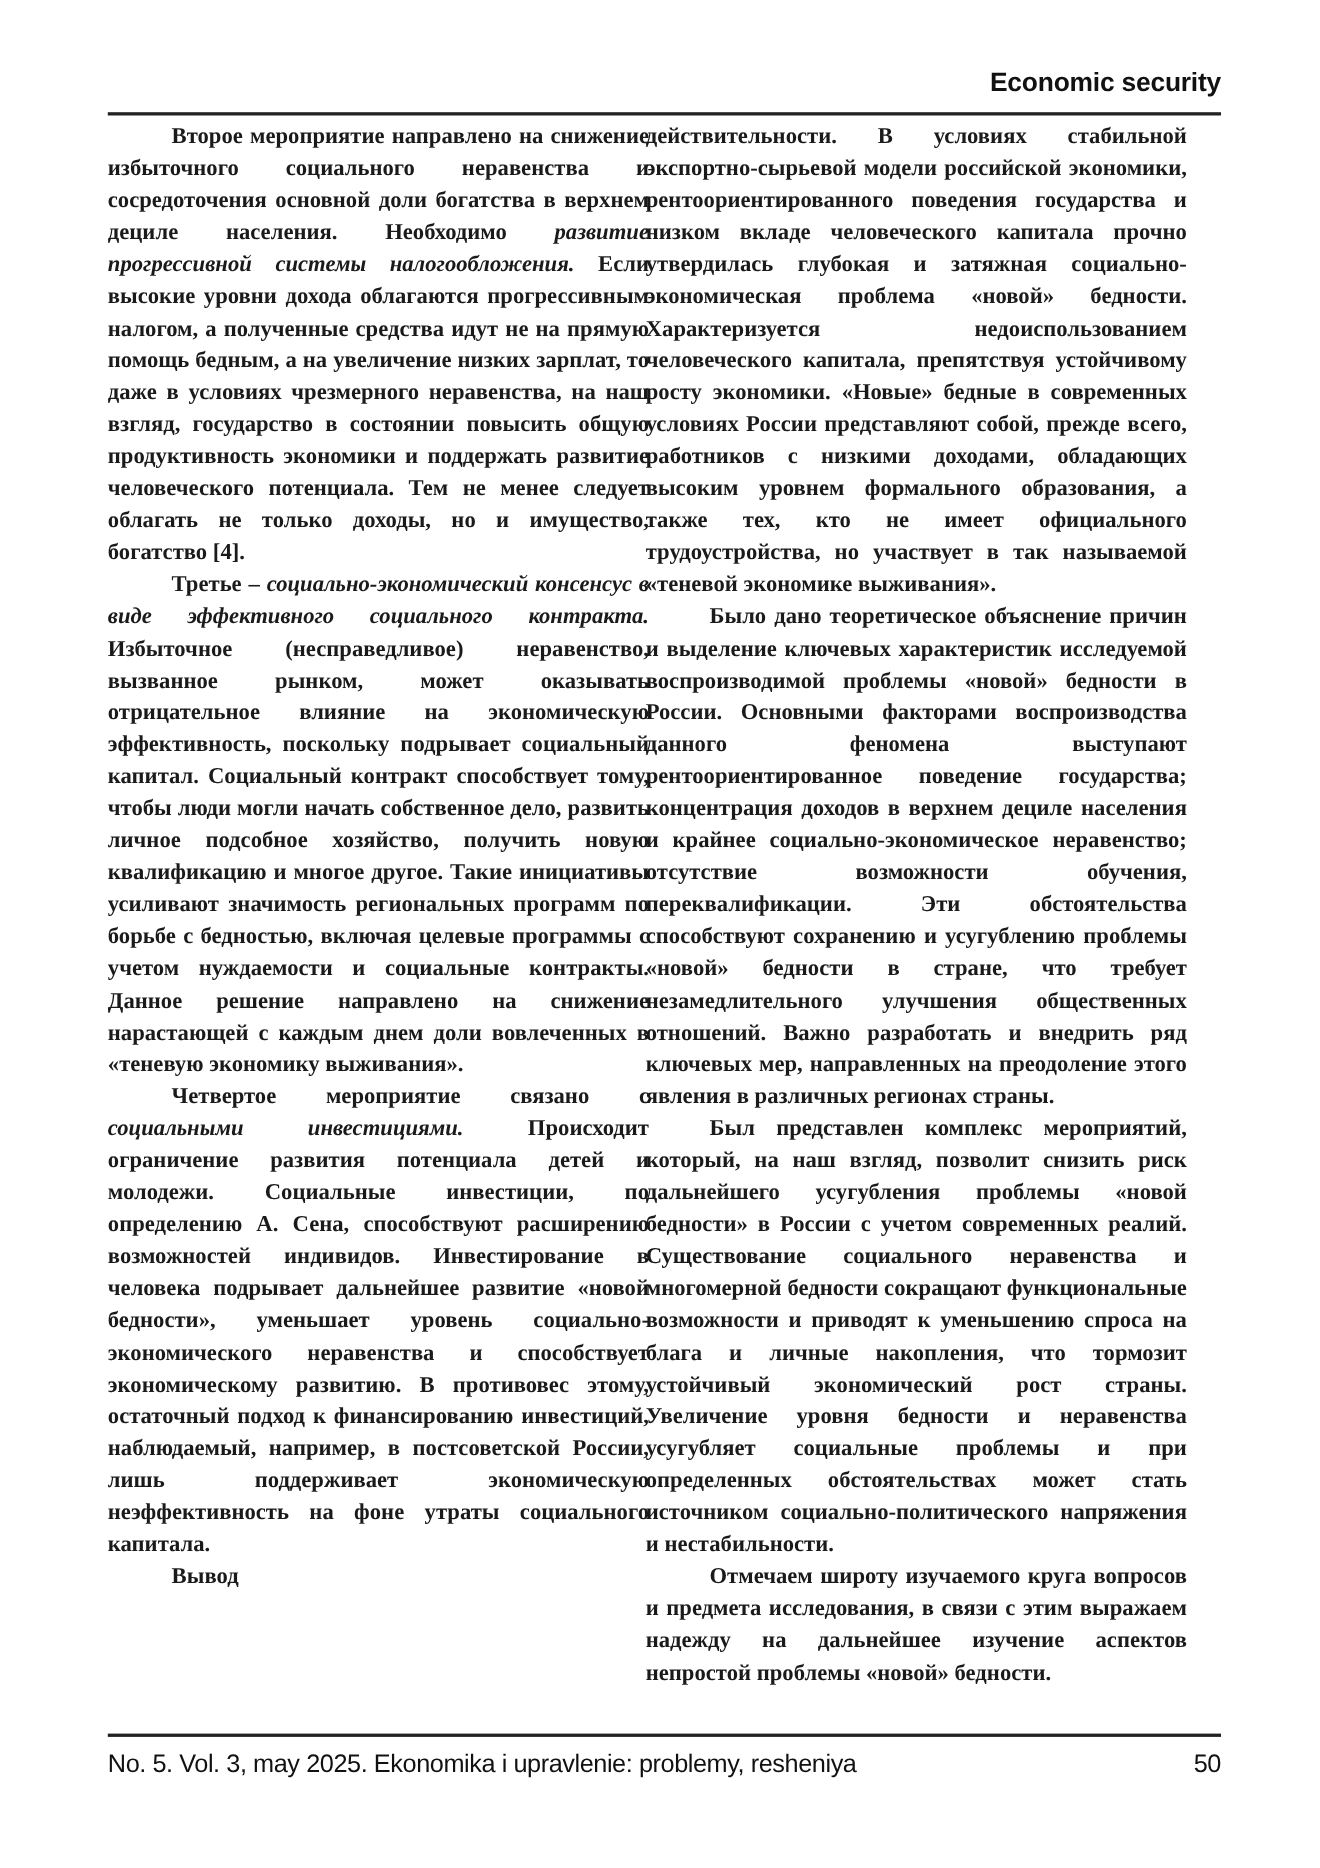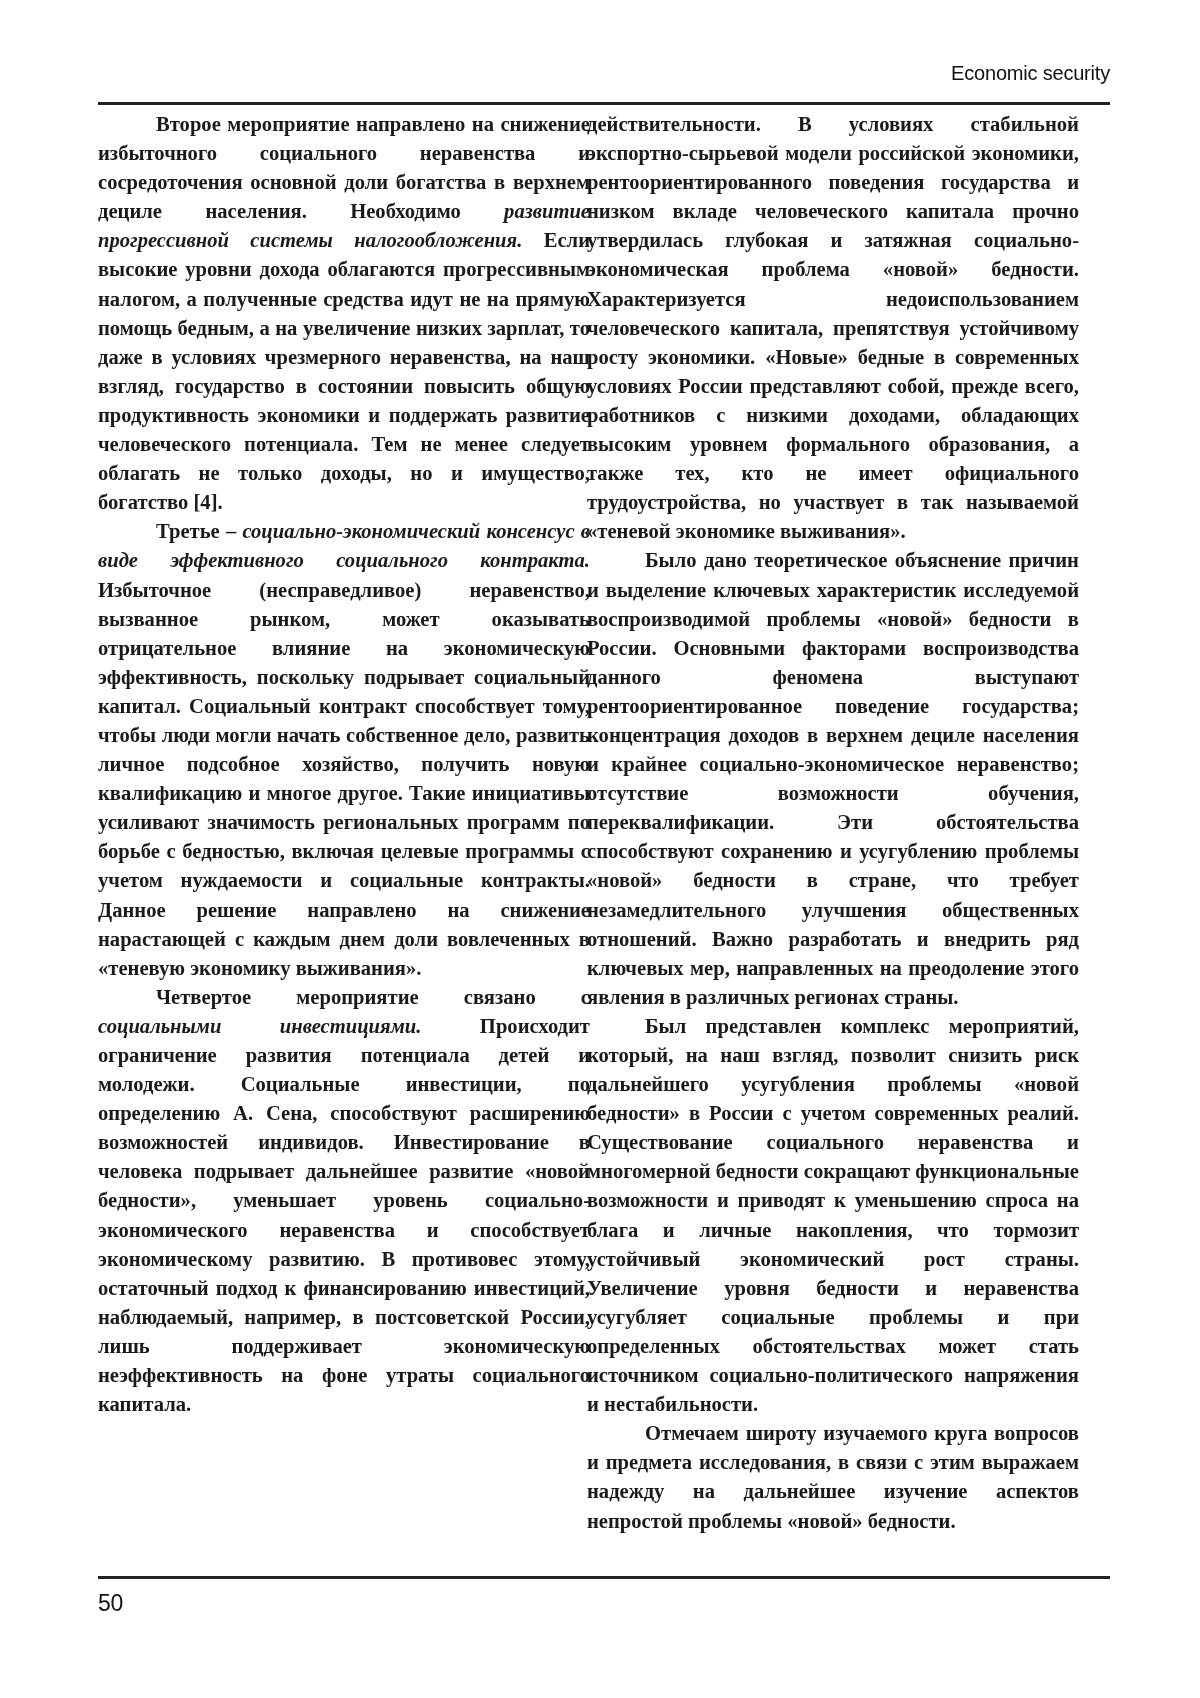--- a/index.html
+++ b/index.html
@@ -14,22 +14,22 @@
       overflow: hidden;
       color: #1a1a1a;
     }
     .running-header {
       position: absolute;
       left: 98px;
       width: 1012px;
       top: 62px;
       text-align: right;
       font-family: "Liberation Sans", sans-serif;
-      font-weight: normal;
-      font-size: 20px;
+      font-weight: bold;
+      font-size: 24px;
       letter-spacing: -0.2px;
       color: #111;
     }
     .rule-top {
       position: absolute;
       left: 98px;
       width: 1012px;
       top: 102px;
       height: 3px;
       background: #222;
@@ -96,26 +96,28 @@
 <div class="running-header">
   <span>Economic security</span>
 </div>
 <div class="rule-top"></div>
 
 <div class="columns">
   <div class="col col-left">
     <p><span>Второе мероприятие направлено на снижение избыточного социального неравенства и сосредоточения основной доли богатства в верхнем дециле населения. Необходимо </span><em>развитие прогрессивной системы налогообложения.</em><span> Если высокие уровни дохода облагаются прогрессивным налогом, а полученные средства идут не на прямую помощь бедным, а на увеличение низких зарплат, то даже в условиях чрезмерного неравенства, на наш взгляд, государство в состоянии повысить общую продуктивность экономики и поддержать развитие человеческого потенциала. Тем не менее следует облагать не только доходы, но и имущество, богатство [4].</span></p>
     <p><span>Третье – </span><em>социально-экономический консенсус в виде эффективного социального контракта.</em><span> Избыточное (несправедливое) неравенство, вызванное рынком, может оказывать отрицательное влияние на экономическую эффективность, поскольку подрывает социальный капитал. Социальный контракт способствует тому, чтобы люди могли начать собственное дело, развить личное подсобное хозяйство, получить новую квалификацию и многое другое. Такие инициативы усиливают значимость региональных программ по борьбе с бедностью, включая целевые программы с учетом нуждаемости и социальные контракты. Данное решение направлено на снижение нарастающей с каждым днем доли вовлеченных в «теневую экономику выживания».</span></p>
     <p><span>Четвертое мероприятие связано с </span><em>социальными инвестициями.</em><span> Происходит ограничение развития потенциала детей и молодежи. Социальные инвестиции, по определению А. Сена, способствуют расширению возможностей индивидов. Инвестирование в человека подрывает дальнейшее развитие «новой бедности», уменьшает уровень социально-экономического неравенства и способствует экономическому развитию. В противовес этому, остаточный подход к финансированию инвестиций, наблюдаемый, например, в постсоветской России, лишь поддерживает экономическую неэффективность на фоне утраты социального капитала.</span></p>
+    <h3>Вывод</h3>
   </div>
 
   <div class="col col-right">
     <p class="cont">действительности. В условиях стабильной экспортно-сырьевой модели российской экономики, рентоориентированного поведения государства и низком вкладе человеческого капитала прочно утвердилась глубокая и затяжная социально-экономическая проблема «новой» бедности. Характеризуется недоиспользованием человеческого капитала, препятствуя устойчивому росту экономики. «Новые» бедные в современных условиях России представляют собой, прежде всего, работников с низкими доходами, обладающих высоким уровнем формального образования, а также тех, кто не имеет официального трудоустройства, но участвует в так называемой «теневой экономике выживания».</p>
     <p>Было дано теоретическое объяснение причин и выделение ключевых характеристик исследуемой воспроизводимой проблемы «новой» бедности в России. Основными факторами воспроизводства данного феномена выступают рентоориентированное поведение государства; концентрация доходов в верхнем дециле населения и крайнее социально-экономическое неравенство; отсутствие возможности обучения, переквалификации. Эти обстоятельства способствуют сохранению и усугублению проблемы «новой» бедности в стране, что требует незамедлительного улучшения общественных отношений. Важно разработать и внедрить ряд ключевых мер, направленных на преодоление этого явления в различных регионах страны.</p>
     <p>Был представлен комплекс мероприятий, который, на наш взгляд, позволит снизить риск дальнейшего усугубления проблемы «новой бедности» в России с учетом современных реалий. Существование социального неравенства и многомерной бедности сокращают функциональные возможности и приводят к уменьшению спроса на блага и личные накопления, что тормозит устойчивый экономический рост страны. Увеличение уровня бедности и неравенства усугубляет социальные проблемы и при определенных обстоятельствах может стать источником социально-политического напряжения и нестабильности.</p>
     <p>Отмечаем широту изучаемого круга вопросов и предмета исследования, в связи с этим выражаем надежду на дальнейшее изучение аспектов непростой проблемы «новой» бедности.</p>
   </div>
 </div>
 
 <div class="rule-bottom"></div>
 <div class="running-footer">
+  <span>No. 5. Vol. 3, may 2025. Ekonomika i upravlenie: problemy, resheniya</span>
   <span>50</span>
 </div>
 
 </body></html>

